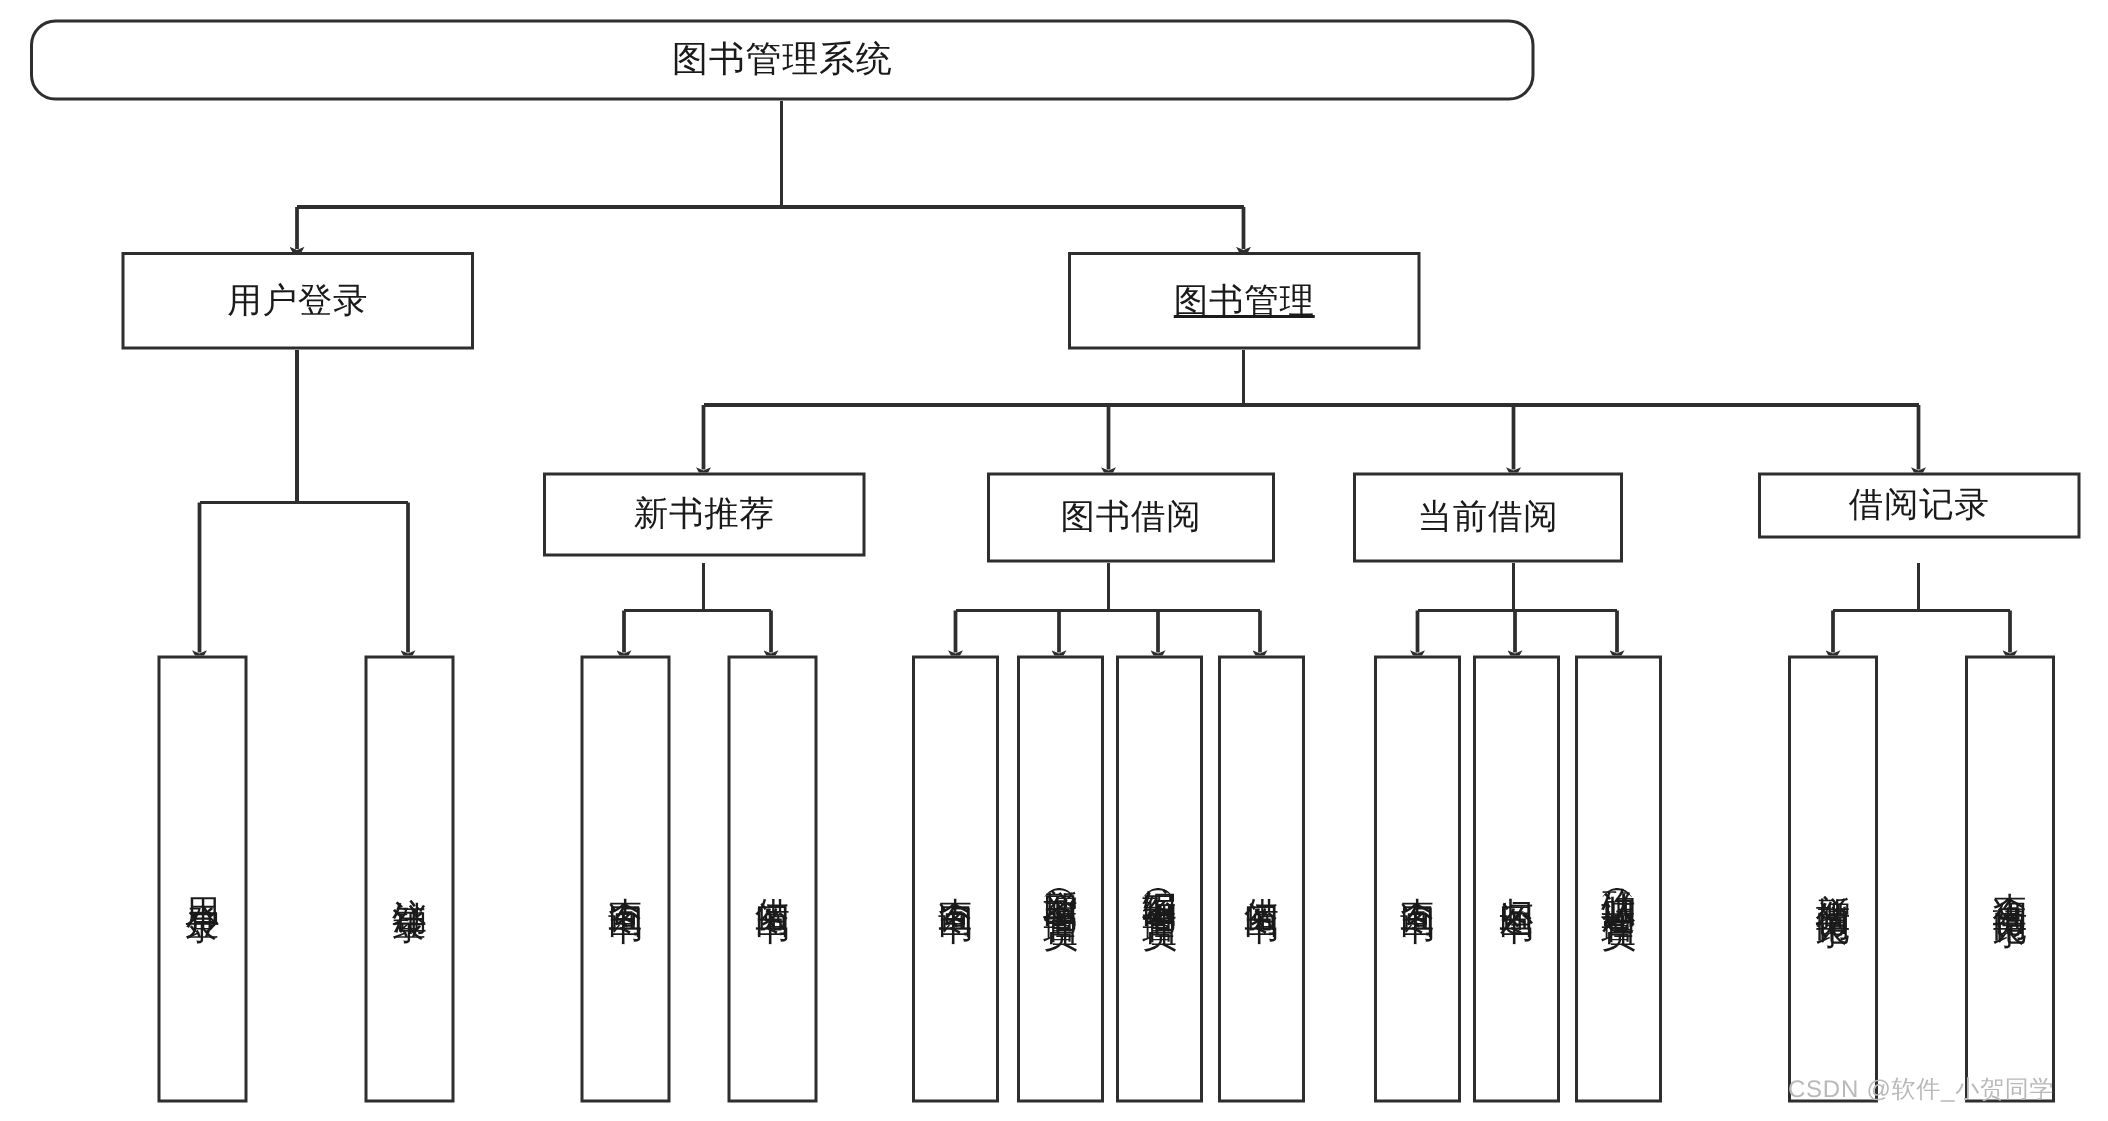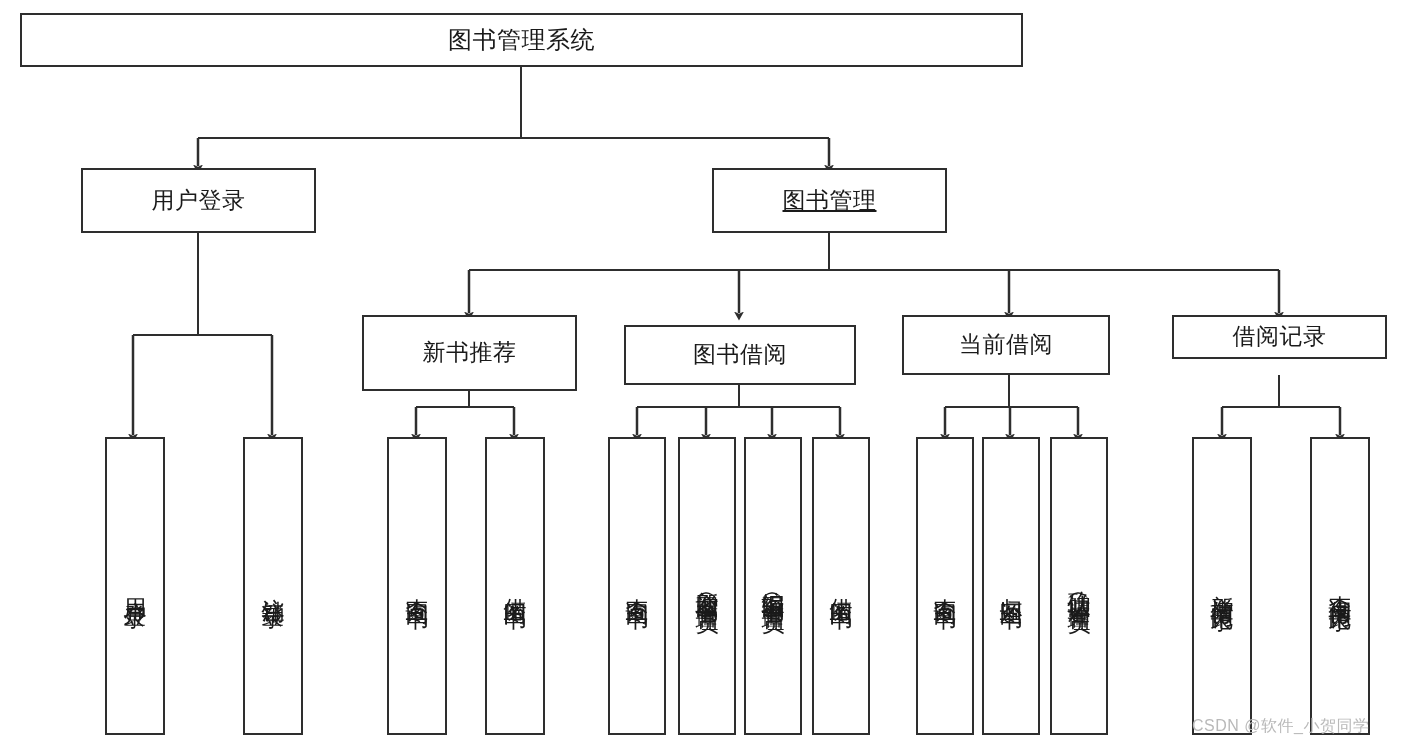--- a/index.html
+++ b/index.html
@@ -111,36 +111,36 @@
         <line x1="1010" y1="407" x2="1010" y2="435" stroke="#2e2e2e" stroke-width="2.5" marker-end="url(#arrowhead)"></line>
         <line x1="1078" y1="407" x2="1078" y2="435" stroke="#2e2e2e" stroke-width="2.5" marker-end="url(#arrowhead)"></line>
         <line x1="1279" y1="375" x2="1279" y2="407" stroke="#2e2e2e" stroke-width="2.5" shape-rendering="crispEdges"></line>
         <line x1="1222" y1="407" x2="1340" y2="407" stroke="#2e2e2e" stroke-width="2.5" shape-rendering="crispEdges"></line>
         <line x1="1222" y1="407" x2="1222" y2="435" stroke="#2e2e2e" stroke-width="2.5" marker-end="url(#arrowhead)"></line>
         <line x1="1340" y1="407" x2="1340" y2="435" stroke="#2e2e2e" stroke-width="2.5" marker-end="url(#arrowhead)"></line>
       </g>
   </svg>
 
   <div id="node-layer">
-      <div class="node horiz title" style="left: 20px; top: 13px; width: 1003px; height: 54px; border-color: rgb(46, 46, 46); background: rgb(255, 255, 255); color: rgb(26, 26, 26);">
+      <div class="node horiz title" style="left: 20px; top: 13px; width: 1003px; height: 54px; border-color: rgb(46, 46, 46); background: rgb(255, 255, 255); color: rgb(26, 26, 26); border-radius: 17px;">
         <span class="node-label">图书管理系统</span>
       </div>
       <div class="node horiz" style="left: 81px; top: 168px; width: 235px; height: 65px; border-color: rgb(46, 46, 46); background: rgb(255, 255, 255); color: rgb(26, 26, 26);">
         <span class="node-label">用户登录</span>
       </div>
       <div class="node horiz" style="left: 712px; top: 168px; width: 235px; height: 65px; border-color: rgb(46, 46, 46); background: rgb(255, 255, 255); color: rgb(26, 26, 26); text-decoration: underline;">
         <span class="node-label">图书管理</span>
       </div>
-      <div class="node horiz" style="left: 362px; top: 315px; width: 215px; height: 76px; border-color: rgb(46, 46, 46); background: rgb(255, 255, 255); color: rgb(26, 26, 26); font-family: Liberation Serif, serif;">
+      <div class="node horiz" style="left: 362px; top: 315px; width: 215px; height: 56px; border-color: rgb(46, 46, 46); background: rgb(255, 255, 255); color: rgb(26, 26, 26); font-family: Liberation Serif, serif;">
         <span class="node-label">新书推荐</span>
       </div>
-      <div class="node horiz" style="left: 624px; top: 315px; width: 232px; height: 60px; border-color: rgb(46, 46, 46); background: rgb(255, 255, 255); color: rgb(26, 26, 26); margin-top: 10px;">
+      <div class="node horiz" style="left: 658px; top: 315px; width: 192px; height: 60px; border-color: rgb(46, 46, 46); background: rgb(255, 255, 255); color: rgb(26, 26, 26);">
         <span class="node-label">图书借阅</span>
       </div>
-      <div class="node horiz" style="left: 902px; top: 315px; width: 208px; height: 60px; border-color: rgb(46, 46, 46); background: rgb(255, 255, 255); color: rgb(26, 26, 26);">
+      <div class="node horiz" style="left: 902px; top: 315px; width: 180px; height: 60px; border-color: rgb(46, 46, 46); background: rgb(255, 255, 255); color: rgb(26, 26, 26);">
         <span class="node-label">当前借阅</span>
       </div>
       <div class="node horiz" style="left: 1172px; top: 315px; width: 215px; height: 44px; border-color: rgb(46, 46, 46); background: rgb(255, 255, 255); color: rgb(26, 26, 26);">
         <span class="node-label">借阅记录</span>
       </div>
       <div class="node vert" style="left: 105px; top: 437px; width: 60px; height: 298px; border-color: rgb(46, 46, 46); background: rgb(255, 255, 255); color: rgb(26, 26, 26);">
         <span class="node-label">用户登录</span>
       </div>
       <div class="node vert" style="left: 243px; top: 437px; width: 60px; height: 298px; border-color: rgb(46, 46, 46); background: rgb(255, 255, 255); color: rgb(26, 26, 26);">
         <span class="node-label">注销登录</span>

